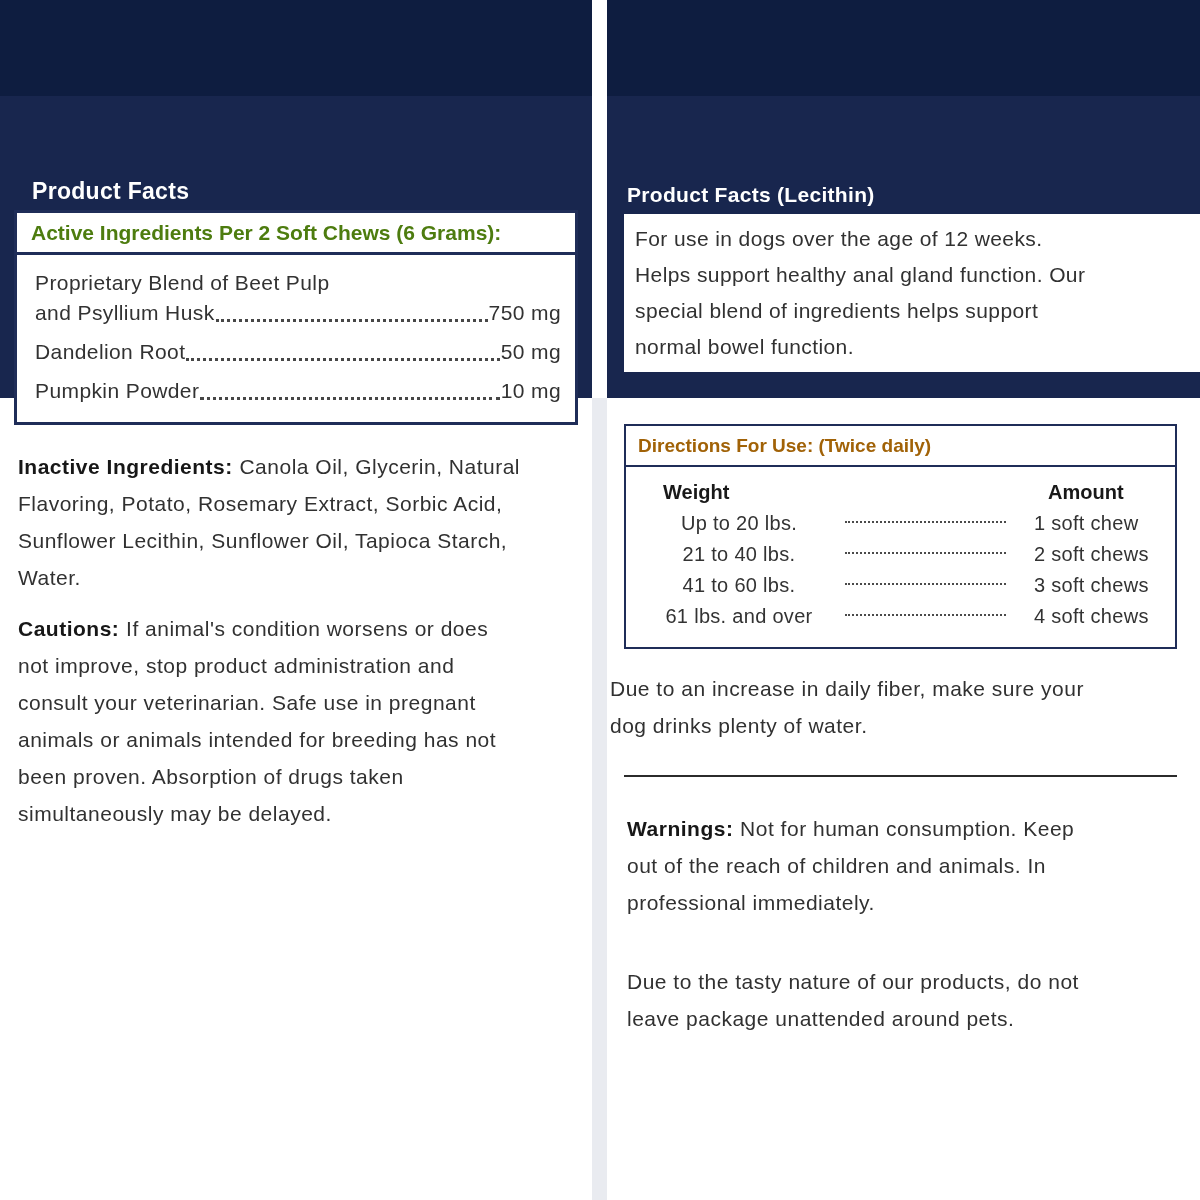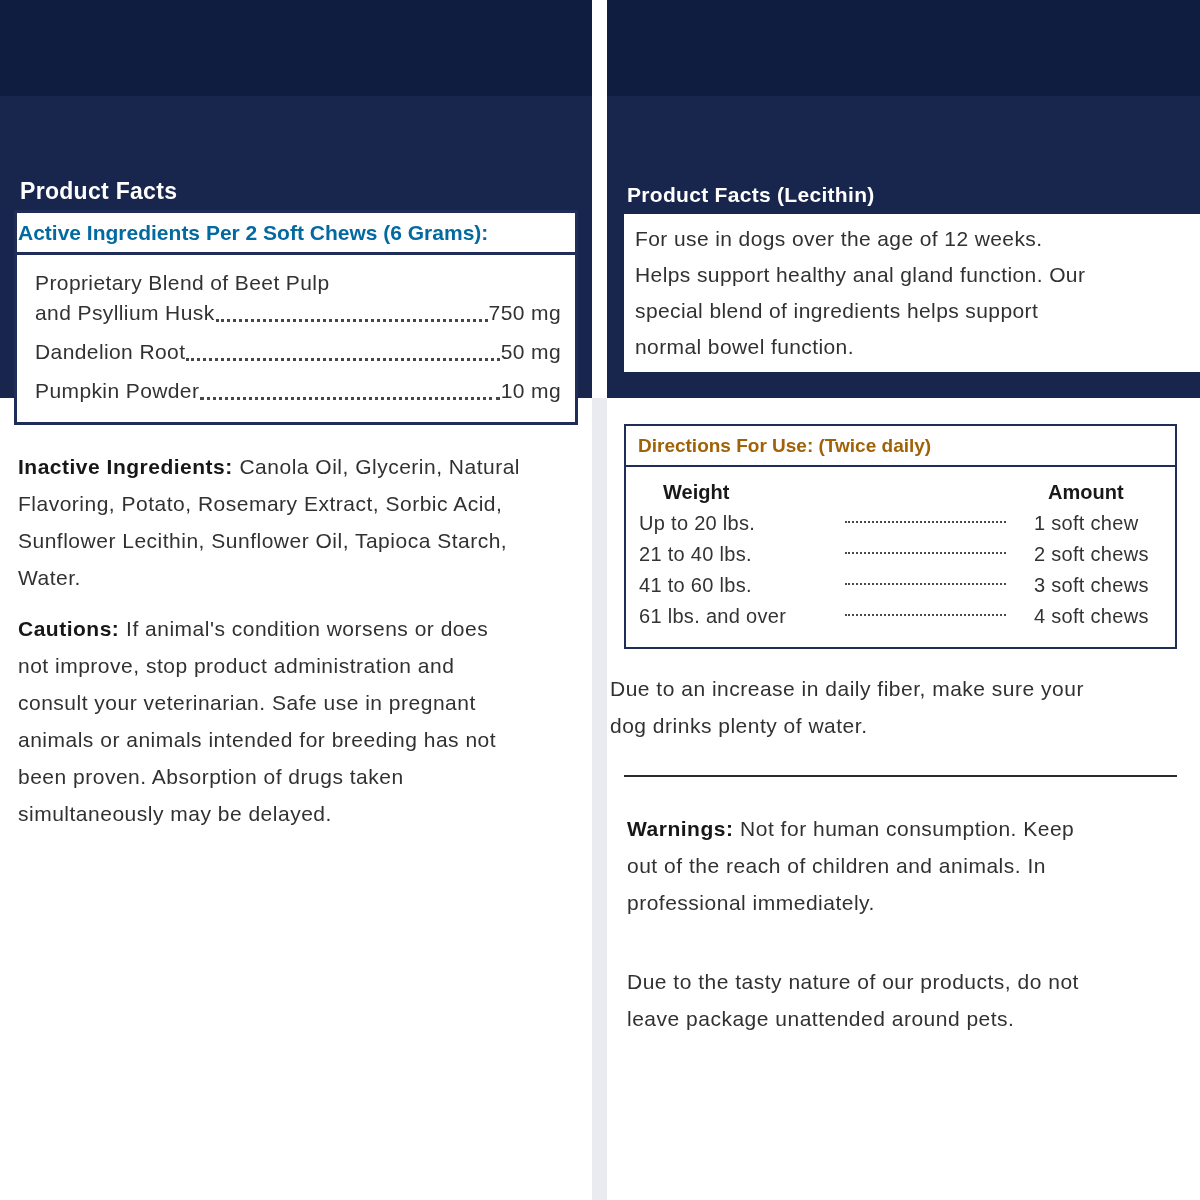--- a/index.html
+++ b/index.html
@@ -13,26 +13,26 @@
 
   
   .navy-panel{background:var(--navy,#18264e);}
   .navy-top{position:absolute;top:0;left:0;right:0;height:96px;background:var(--navy-dark,#0e1d40);}
   #navy-left{left:0;top:0;width:592px;height:398px;}
   #navy-right{left:607px;top:0;width:593px;height:398px;}
   #divider-strip{left:592px;top:398px;width:15px;height:802px;background:var(--divider-gray,#e9ebf0);}
 
   
   .panel-title{color:#ffffff;font-weight:bold;letter-spacing:.3px;white-space:nowrap;}
-  #left-title{left:20px;top:177px;font-size:23px;line-height:28px;}
+  #left-title{left:32px;top:177px;font-size:23px;line-height:28px;}
   #right-title{left:627px;top:182px;font-size:21px;line-height:26px;}
 
   
   #active-box{left:14px;top:210px;width:564px;box-sizing:border-box;background:#fff;border:3px solid var(--box-border,#1f2d58);}
-  .active-header{font-size:21px;font-weight:bold;color:#0369a1;padding:8px 1px 7px;border-bottom:3px solid var(--box-border,#1f2d58);white-space:nowrap;}
+  .active-header{font-size:21px;font-weight:bold;color:#4d7c0f;padding:8px 14px 7px;border-bottom:3px solid var(--box-border,#1f2d58);white-space:nowrap;}
   .active-body{padding:13px 14px 16px 18px;font-size:21px;letter-spacing:.4px;color:#323232;}
   .ing-row{margin-top:9px;}
   .ing-row:first-child{margin-top:0;}
   .ln1{line-height:30px;white-space:nowrap;}
   .ing-line{display:flex;align-items:flex-end;line-height:30px;}
   .ing-line .nm,.ing-line .amt{white-space:nowrap;}
   .leader{flex:1 1 auto;min-width:18px;border-bottom:3px dotted #474747;margin:0 1px 6px 1px;}
 
   
   .para{font-size:21px;line-height:37px;color:#313131;letter-spacing:.5px;}
@@ -47,21 +47,21 @@
 
   
   #directions-box{left:624px;top:424px;width:553px;box-sizing:border-box;background:#fff;border:2.5px solid var(--box-border,#1f2d58);}
   .dir-header{font-size:19px;font-weight:bold;color:#a16207;padding:9px 12px 8px;border-bottom:2.5px solid var(--box-border,#1f2d58);white-space:nowrap;}
   .dir-body{padding:10px 16px 15px 13px;}
   .dir-colhead{display:flex;font-size:20px;font-weight:bold;color:#191919;line-height:31px;gap:28px;}
   .dir-colhead .w{width:200px;padding-left:24px;box-sizing:border-box;white-space:nowrap;}
   .dir-colhead .mid{flex:1;}
   .dir-colhead .a{width:125px;padding-left:14px;box-sizing:border-box;white-space:nowrap;}
   .dir-row{display:flex;align-items:center;font-size:20px;line-height:31px;color:#333333;letter-spacing:.3px;}
-  .dir-row .w{width:200px;white-space:nowrap;}
+  .dir-row .w{width:200px;white-space:nowrap;text-align:center;}
   .dir-row .dl{flex:1 1 auto;height:0;border-bottom:2.6px dotted #4a4a4a;margin:0 28px 0 6px;transform:translateY(-2px);}
   .dir-row .a{width:125px;white-space:nowrap;}
 
   #fiber{left:610px;top:670px;}
   #rule{left:624px;top:775px;width:553px;height:0;border-top:2px solid var(--rule,#2b2b2b);}
   #warnings{left:627px;top:810px;}
   #tasty{left:627px;top:963px;}
 </style>
 </head>
 <body>

